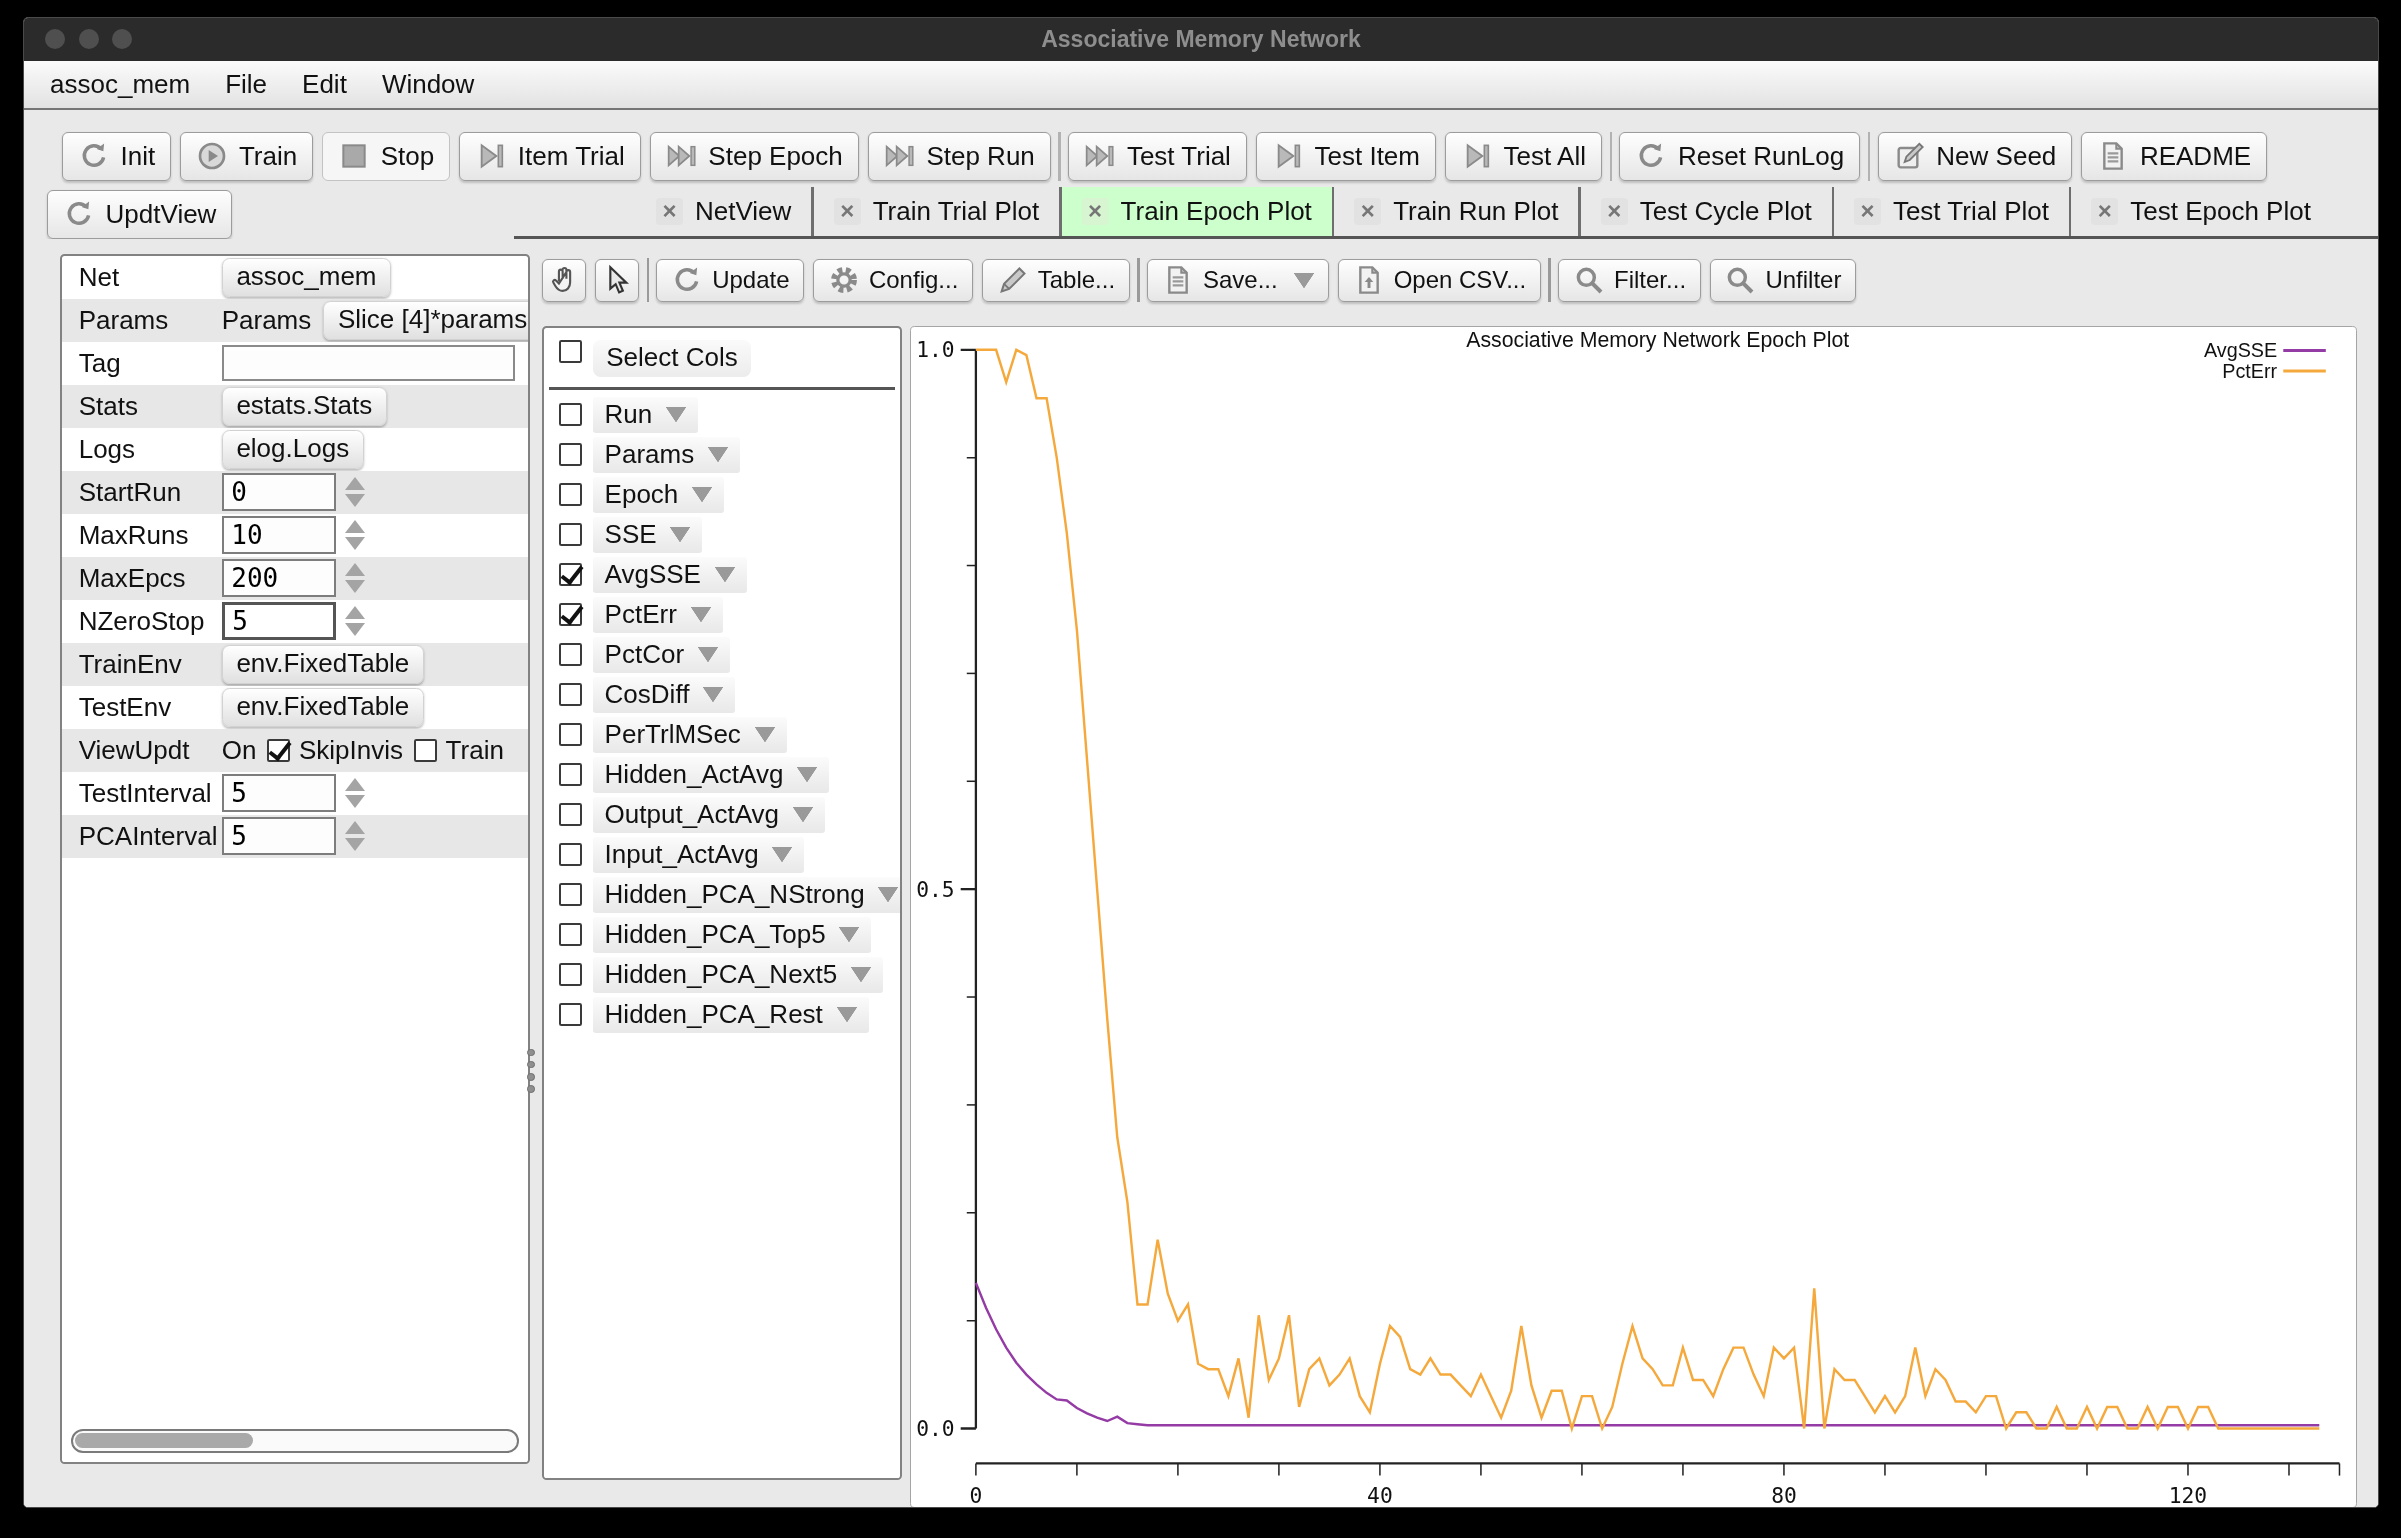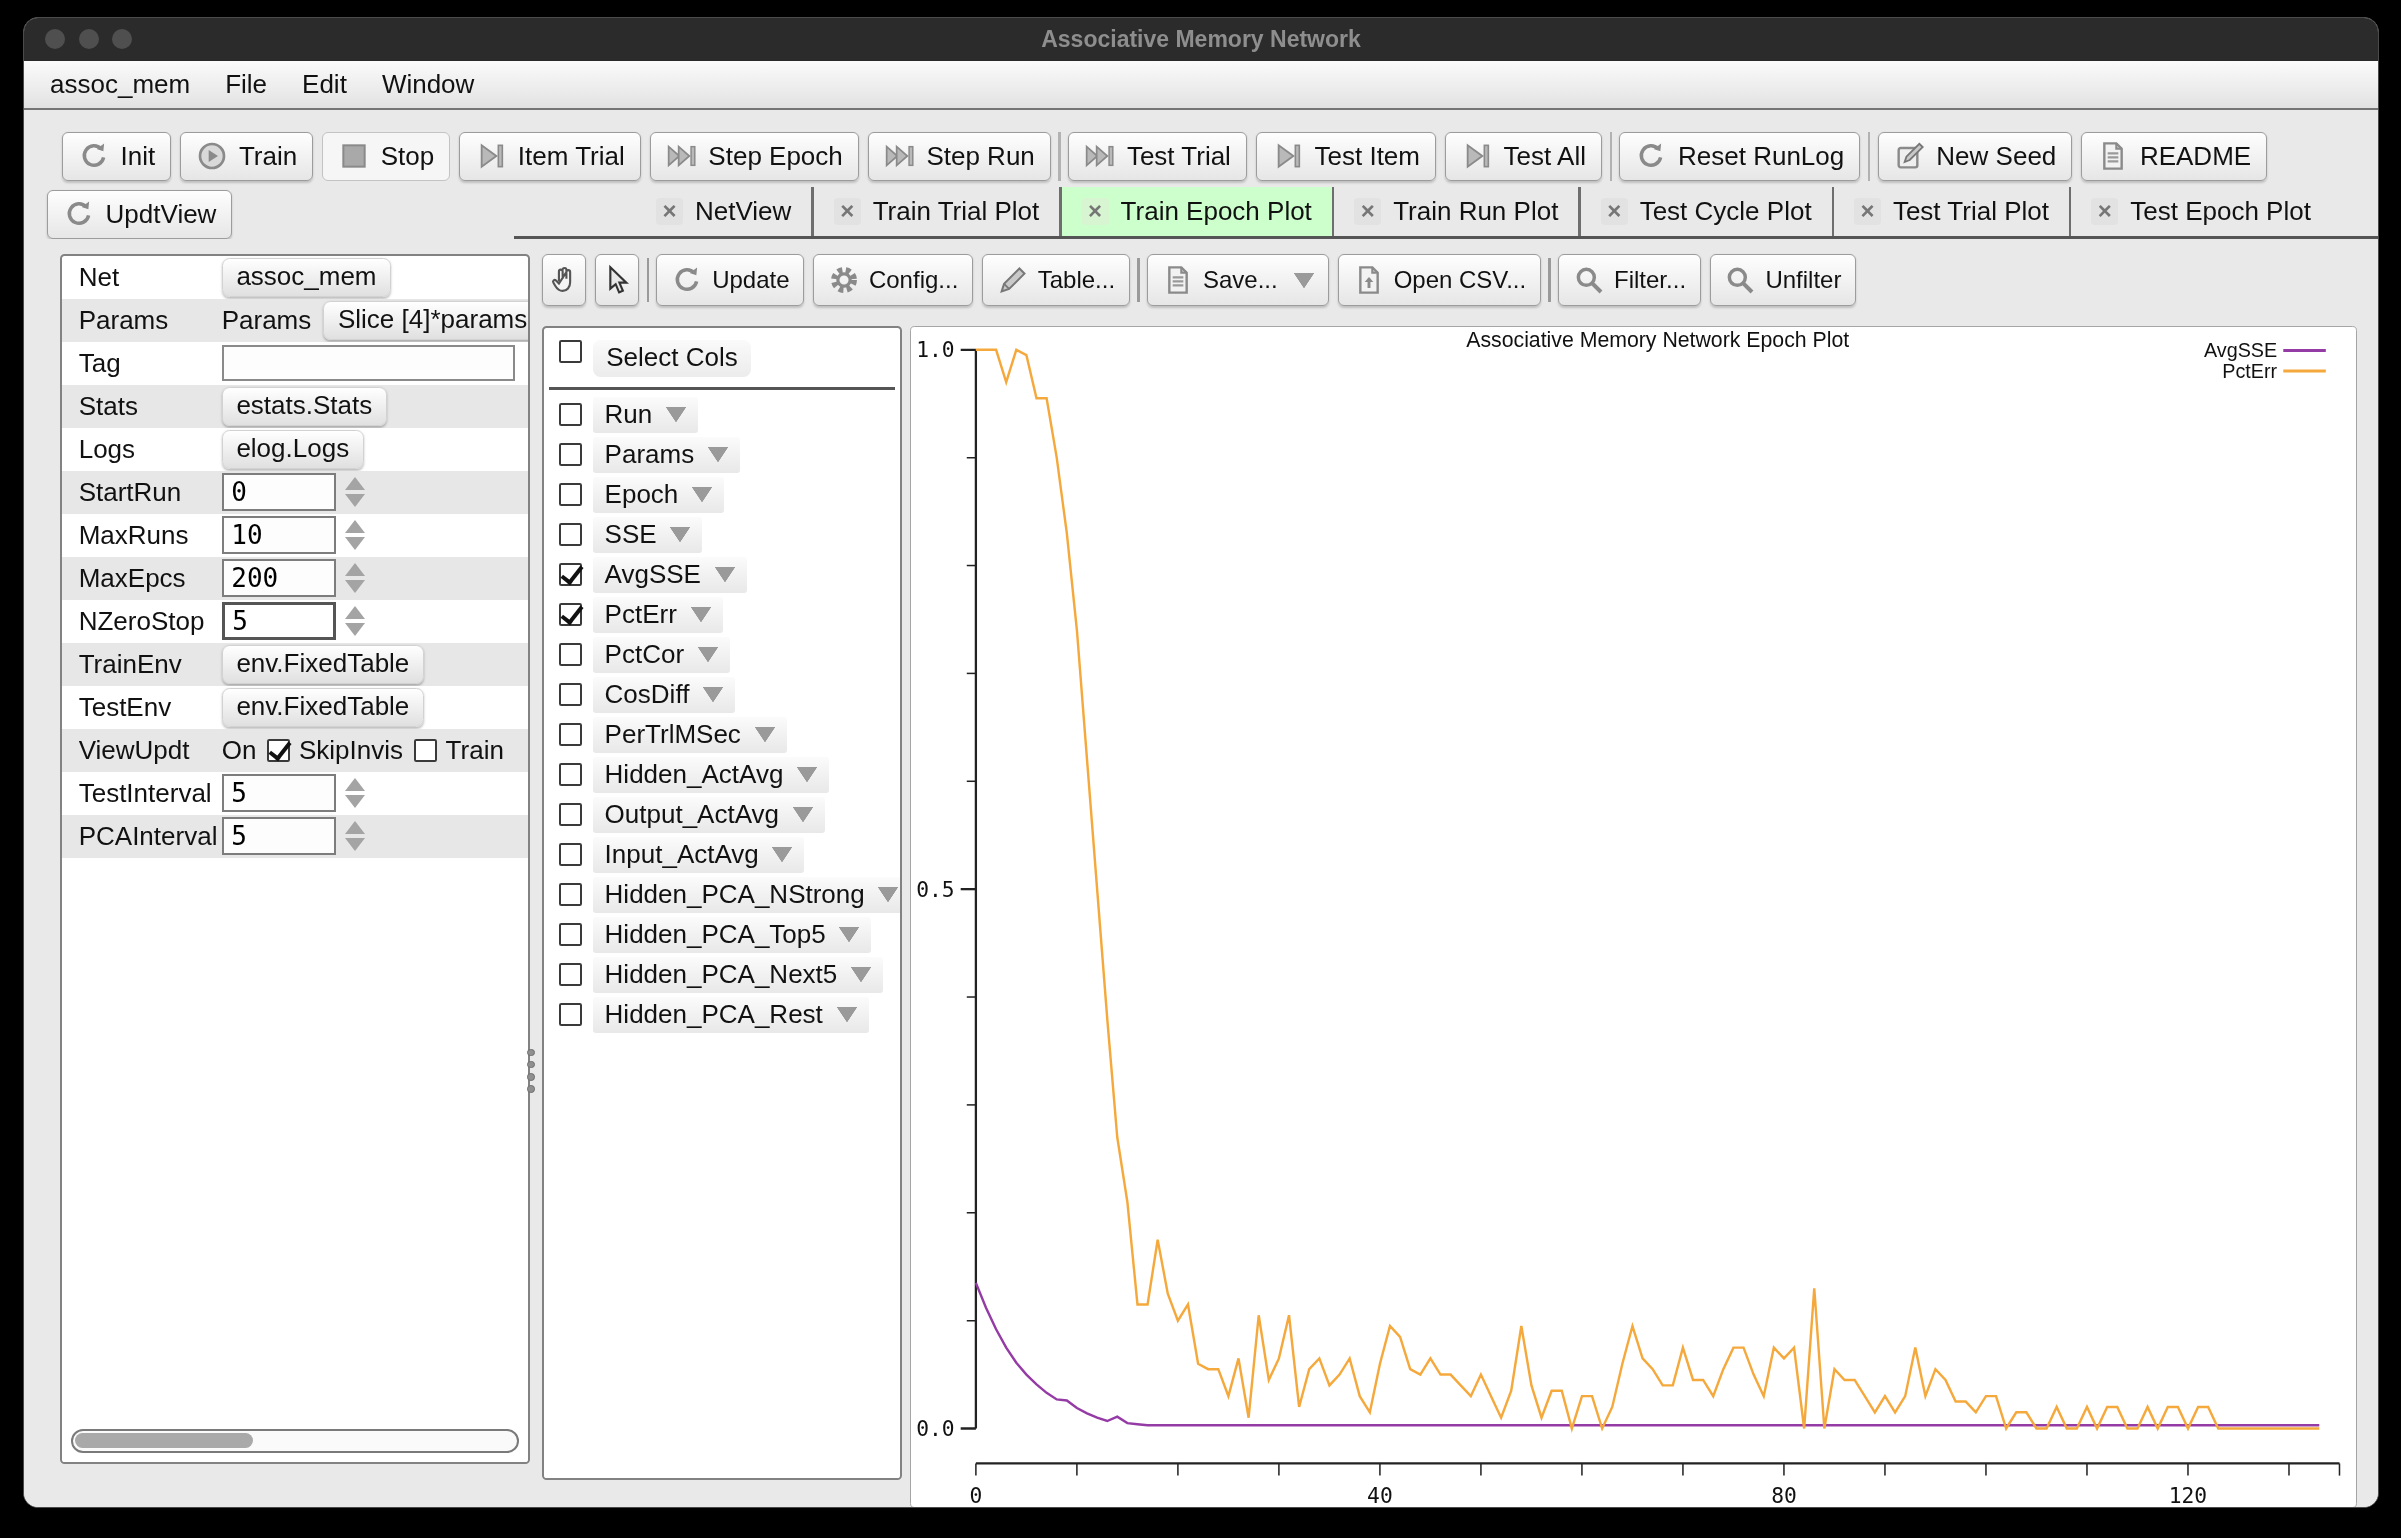--- a/index.html
+++ b/index.html
@@ -1,18 +1,18 @@
 <!DOCTYPE html>
 <html style="font-size:12px"><head>
 <meta charset="utf-8">
 <style>
   * { margin:0; padding:0; box-sizing:border-box; }
   html,body { width:2401px; height:1538px; background:#000; font-family:"Liberation Sans", sans-serif; color:#111; overflow:hidden; }
 
-  .window { position:absolute; left:23px; top:16.7px; width:2356px; height:1491px; background:#e9e9e9; border-radius:15px; overflow:hidden; border:0.8px solid #4a4a4a; }
+  .window { position:absolute; left:23px; top:16.7px; width:2356px; height:1491px; background:#e9e9e9; border-radius:5px; overflow:hidden; border:0.8px solid #4a4a4a; }
 
   
   .titlebar { position:absolute; left:0; top:0; right:0; height:43px; background:#2b2b2b; display:flex; align-items:center; justify-content:center; }
   .traffic { position:absolute; left:21px; top:11.4px; display:flex; gap:13.7px; }
   .light { width:20px; height:20px; border-radius:50%; background:#4f4f4f; }
   .wintitle { font-size:23px; font-weight:bold; color:#8e8e8e; }
 
   
   .menubar { position:absolute; left:0; top:43px; right:0; height:49px; background:linear-gradient(#fbfbfb,#e2e2e2); border-bottom:2.3px solid #757575; display:flex; align-items:center; gap:35px; padding-left:26px; font-size:26px; }
 
@@ -69,21 +69,21 @@
   
   .colhead { display:flex; align-items:flex-start; padding:12px 0 7.6px 15px; }
   .colhead .chip { box-shadow:none; border:none; background:linear-gradient(#fafafa,#ececec); }
   .colsep { height:3px; background:#555; margin:3px 4.6px 4.6px 4.6px; }
   .colitem { display:flex; align-items:center; height:40px; padding-left:15px; }
   .colchip { display:inline-flex; align-items:center; gap:13.7px; padding:1.5px 12px 3px 12px; background:linear-gradient(#fbfbfb,#e8e8e8); border-radius:3px; font-size:26px; white-space:nowrap; margin-left:10.6px; }
   .dd { width:0; height:0; border-left:10.6px solid transparent; border-right:10.6px solid transparent; border-top:15px solid #9a9a9a; filter:drop-shadow(0 0.8px 0 #666); }
 
   
   .plot-toolbar { position:absolute; left:518px; top:18px; right:15px; height:47px; display:flex; align-items:center; }
-  .btn.small { height:52px; font-size:24px; padding:0 13.7px; gap:9px; }
+  .btn.small { height:43px; font-size:24px; padding:0 13.7px; gap:9px; }
   .btn.iconly { width:44px; padding:0; justify-content:center; }
   .plot-toolbar .toolsep { height:44px; align-self:center; background:#9a9a9a; }
 
   .plot-canvas { position:absolute; left:0; top:0; width:1444px; height:1179px; }
   text { user-select:none; }
 </style>
 </head>
 <body>
 
 <div class="window">

